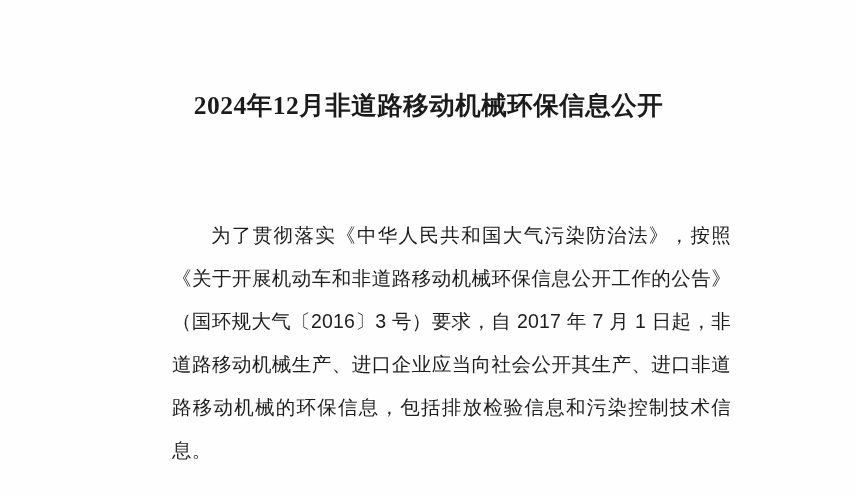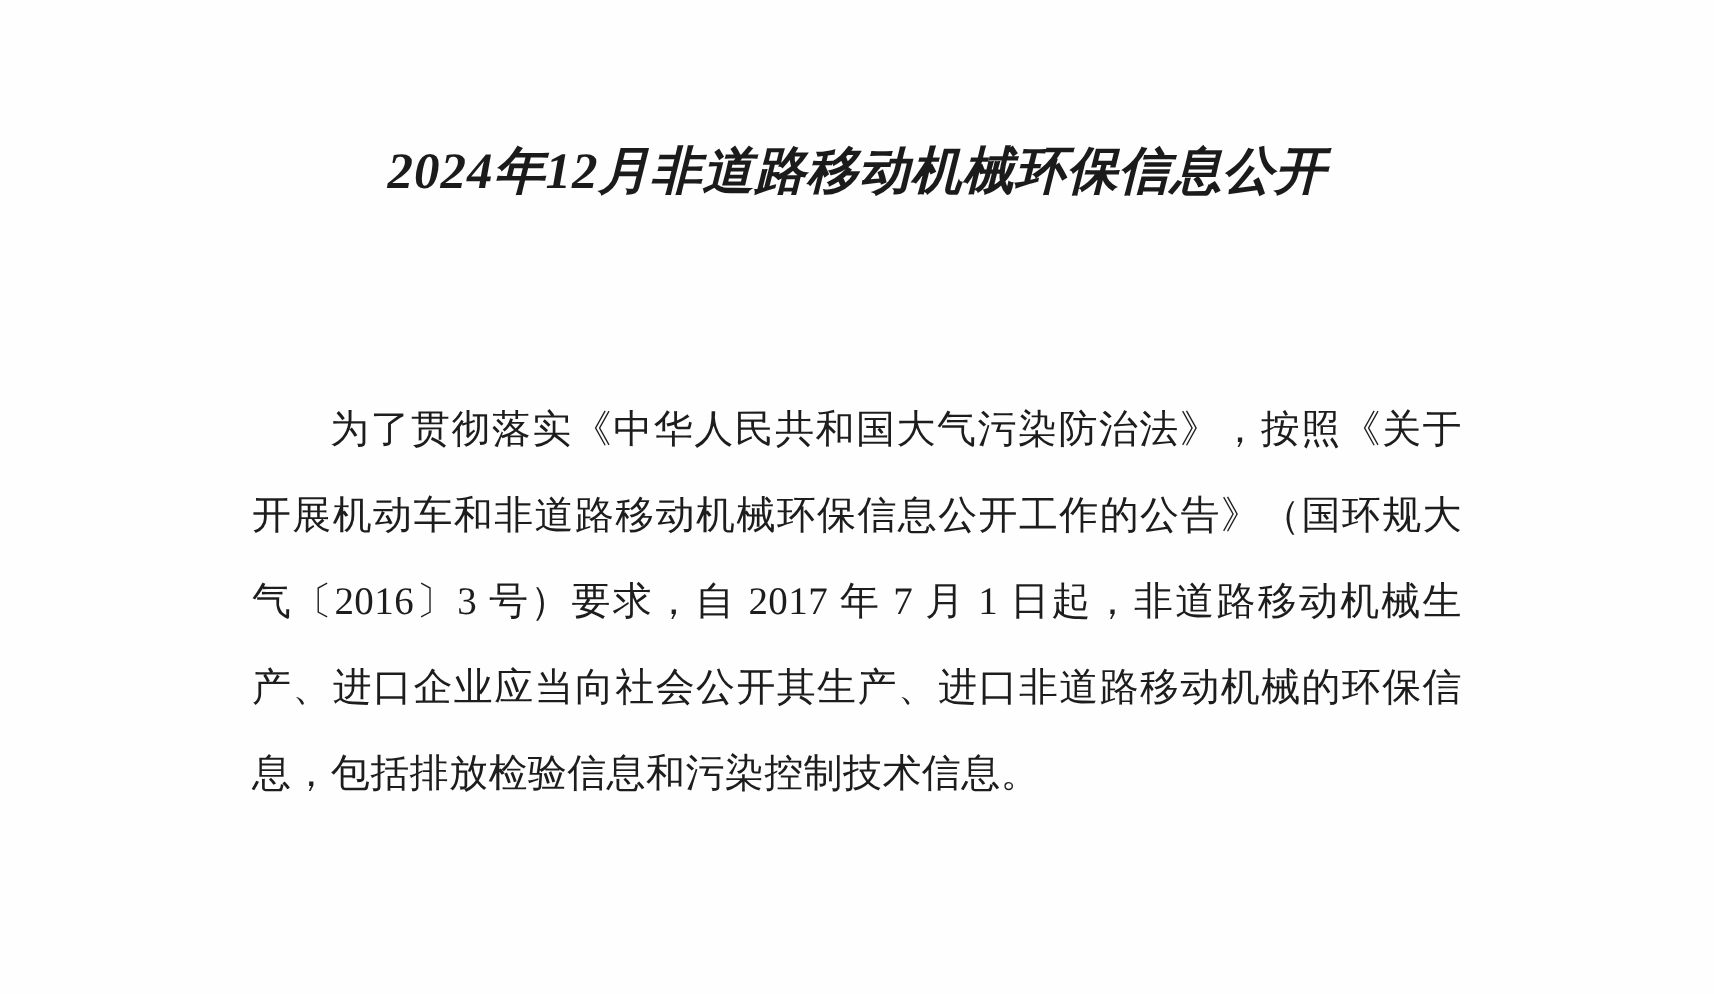--- a/index.html
+++ b/index.html
@@ -18,48 +18,48 @@
     width: 857px;
     height: 497px;
     background: #fefefe;
     box-sizing: border-box;
   }
   .doc-body {
     padding: 0 126px 0 126px;
     box-sizing: border-box;
   }
   .title-block {
-    padding-top: 60px;
+    padding-top: 80px;
     text-align: center;
-    font-style: italic;
   }
   .title-line {
     font-family: "Liberation Serif", serif;
     font-weight: bold;
     font-size: 25.5px;
     line-height: 52px;
     color: #1b1b1b;
     letter-spacing: 0.5px;
     white-space: nowrap;
   }
   .title-line.second {
     letter-spacing: 1.5px;
   }
   .spacer-after-title {
     height: 62px;
   }
   .para {
-    font-family: Liberation Serif, serif;
+    font-family: Liberation Sans, sans-serif;
     font-size: 19.5px;
     color: #1d1d1d;
     line-height: 43px;
     text-align: justify;
     text-justify: inter-ideograph;
     text-indent: 2em;
     letter-spacing: 0.2px;
+    margin-left: 46px;
   }
   
   .page::after {
     content: "";
     position: absolute;
     left: 0;
     top: 0;
     right: 0;
     bottom: 0;
     pointer-events: none;

